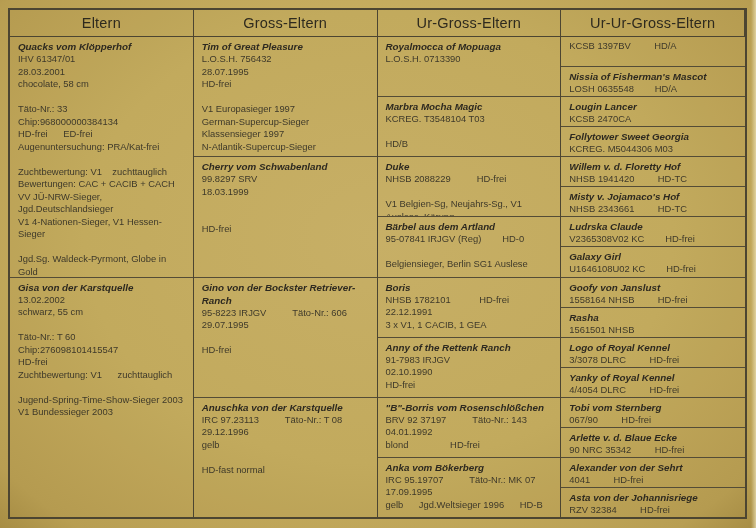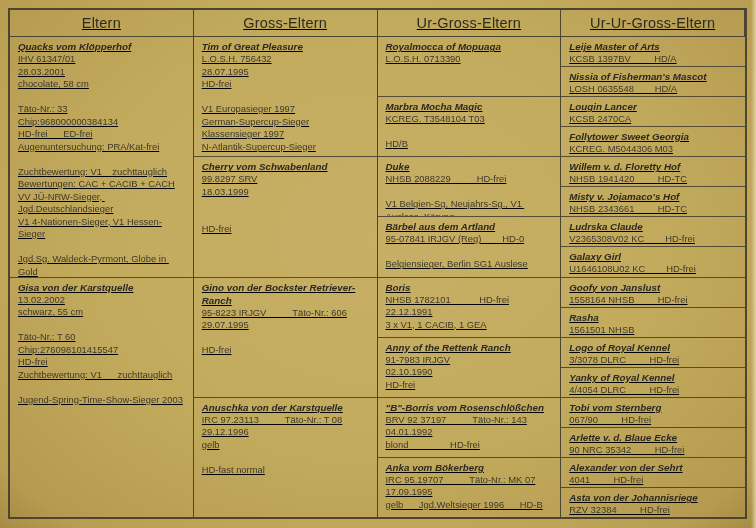--- a/index.html
+++ b/index.html
@@ -15,21 +15,20 @@
     pointer-events:none;
   }
   .pedigree{
     position:absolute;left:8px;top:8px;width:739px;height:511px;
     border:2px solid #4c4531;
     display:grid;
     grid-template-columns:repeat(4,1fr);
     grid-template-rows:27px 1fr;
     box-sizing:border-box;
     background:rgba(0,0,0,0.015);
-    text-decoration:underline;
   }
   .hcell{
     border-bottom:1px solid #4c4531;
     display:flex;align-items:center;justify-content:center;
     font-size:14.5px;color:#2e2a1e;letter-spacing:.2px;
   }
   .hcell:not(:last-of-type), .col:not(:last-of-type){border-right:1px solid #4c4531;}
   .col{display:flex;flex-direction:column;min-height:0;}
   .section{
     flex:1 1 0;min-height:0;box-sizing:border-box;
@@ -78,20 +77,21 @@
         <div class="title">Gisa von der Karstquelle</div>
         <div class="line">13.02.2002</div>
         <div class="line">schwarz, 55 cm</div>
         <div class="line"></div>
         <div class="line">Täto-Nr.: T 60</div>
         <div class="line">Chip:276098101415547</div>
         <div class="line">HD-frei</div>
         <div class="line">Zuchtbewertung: V1      zuchttauglich</div>
         <div class="line"></div>
         <div class="line">Jugend-Spring-Time-Show-Sieger 2003</div>
+        <div class="line">V1 Bundessieger 2003</div>
       </div>
     </div>
   <div class="col">
       <div class="section">
         <div class="title">Tim of Great Pleasure</div>
         <div class="line">L.O.S.H. 756432</div>
         <div class="line">28.07.1995</div>
         <div class="line">HD-frei</div>
         <div class="line"></div>
         <div class="line">V1 Europasieger 1997</div>
@@ -167,21 +167,20 @@
       </div>
       <div class="section">
         <div class="title">Anka vom Bökerberg</div>
         <div class="line">IRC 95.19707          Täto-Nr.: MK 07</div>
         <div class="line">17.09.1995</div>
         <div class="line">gelb      Jgd.Weltsieger 1996      HD-B</div>
       </div>
     </div>
   <div class="col">
       <div class="section">
-        <div class="title">Leije Master of Arts</div>
         <div class="line">KCSB 1397BV         HD/A</div>
       </div>
       <div class="section">
         <div class="title">Nissia of Fisherman's Mascot</div>
         <div class="line">LOSH 0635548        HD/A</div>
       </div>
       <div class="section">
         <div class="title">Lougin Lancer</div>
         <div class="line">KCSB 2470CA</div>
       </div>

